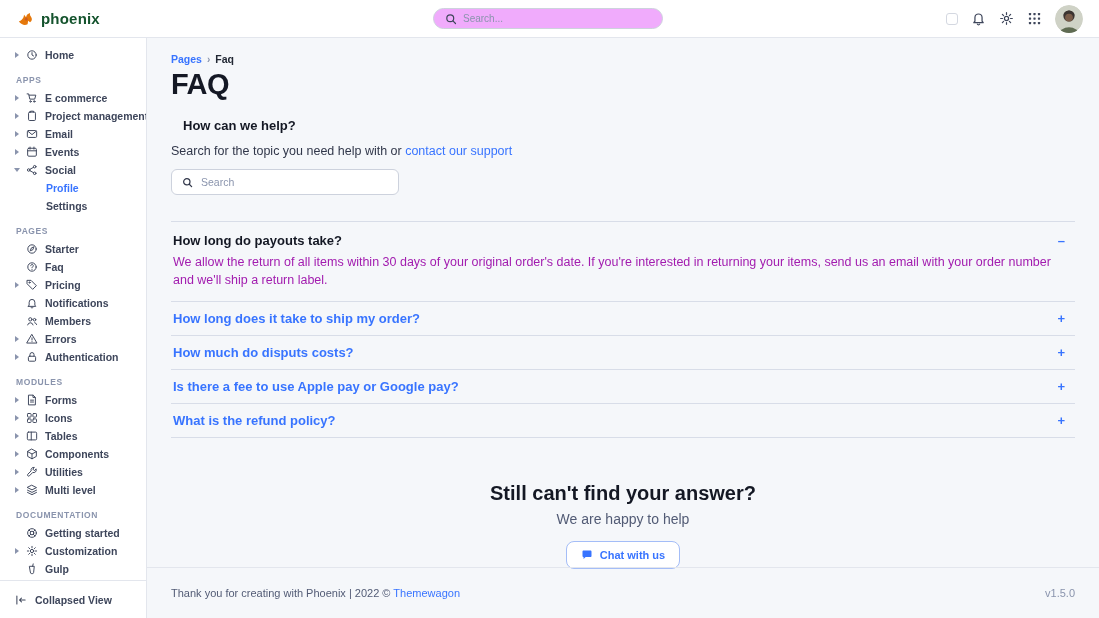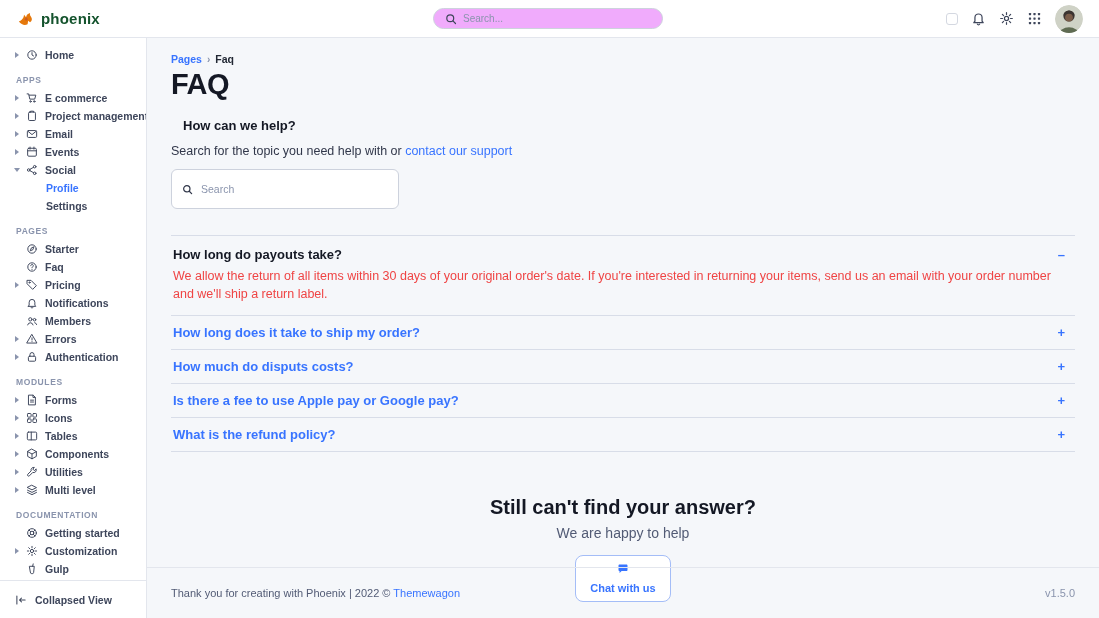--- a/index.html
+++ b/index.html
@@ -46,39 +46,39 @@
   .content { position:absolute; top:38px; left:147px; right:0; bottom:0; background:#f5f7fa;
              padding:15px 24px 0; }
   .breadcrumb { font-size:10.5px; font-weight:700; display:flex; gap:5px; align-items:center; }
   .breadcrumb a { color:#3874ff; text-decoration:none; cursor:pointer; }
   .crumb-sep { color:#8a94ad; font-size:10px; }
   .crumb-current { color:#222834; }
   .page-title { font-size:29px; font-weight:800; color:#141824; letter-spacing:-.5px; margin-top:3px; }
   .help-heading { margin-top:17px; font-size:13px; font-weight:700; color:#141824;padding-left:12px; }
   .help-text { margin-top:11px; font-size:12.5px; color:#31374a; }
   .help-text a { color:#3874ff; text-decoration:none; cursor:pointer; }
-  .faq-search { margin-top:11px; width:228px; height:40px; background:#fff; border:1px solid #cdd2dd;
+  .faq-search { margin-top:11px; width:228px; height:26px; background:#fff; border:1px solid #cdd2dd;
                 border-radius:6px; display:flex; align-items:center; gap:8px; padding:0 10px; }
   .faq-search input { font-size:10.5px; }
 
   .accordion { margin-top:26px; border-top:1px solid #d8dde8; }
   .faq-item { border-bottom:1px solid #d8dde8; padding:9px 2px; cursor:pointer; }
   .faq-item.expanded { padding:11px 2px 12px; }
   .faq-q { display:flex; justify-content:space-between; align-items:center; }
   .faq-q-text { font-size:13px; font-weight:700; color:#3874ff; }
   .faq-item.expanded .faq-q-text { color:#141824; }
   .faq-toggle { color:#3874ff; font-size:13px; font-weight:700; line-height:1; padding-right:8px; }
-  .faq-a { margin-top:6px; font-size:12.5px; color:#ef4444; line-height:1.4; }
+  .faq-a { margin-top:6px; font-size:12.5px; color:#a21caf; line-height:1.4; }
 
   .cta { text-align:center; margin-top:44px; }
   .cta-title { font-size:20px; font-weight:800; color:#141824; }
   .cta-sub { margin-top:6px; font-size:14px; color:#525b75; }
   .chat-btn { margin-top:14px; display:inline-flex; align-items:center; gap:7px; padding:7px 14px;
               background:#fff; border:1px solid #a4bdf7; border-radius:8px; color:#3874ff;
-              font-size:11px; font-weight:700; font-family:inherit; cursor:pointer;flex-direction:column; }
+              font-size:11px; font-weight:700; font-family:inherit; cursor:pointer; }
 
   .footer { position:absolute; left:0; right:0; bottom:0; height:51px; border-top:1px solid #e3e6ed;
             display:flex; align-items:center; justify-content:space-between; padding:0 24px;
             font-size:11px; color:#525b75; }
   .footer a { color:#3874ff; text-decoration:none; cursor:pointer; }
   .version { color:#8a94ad; }
 </style>
 </head>
 <body>
 

